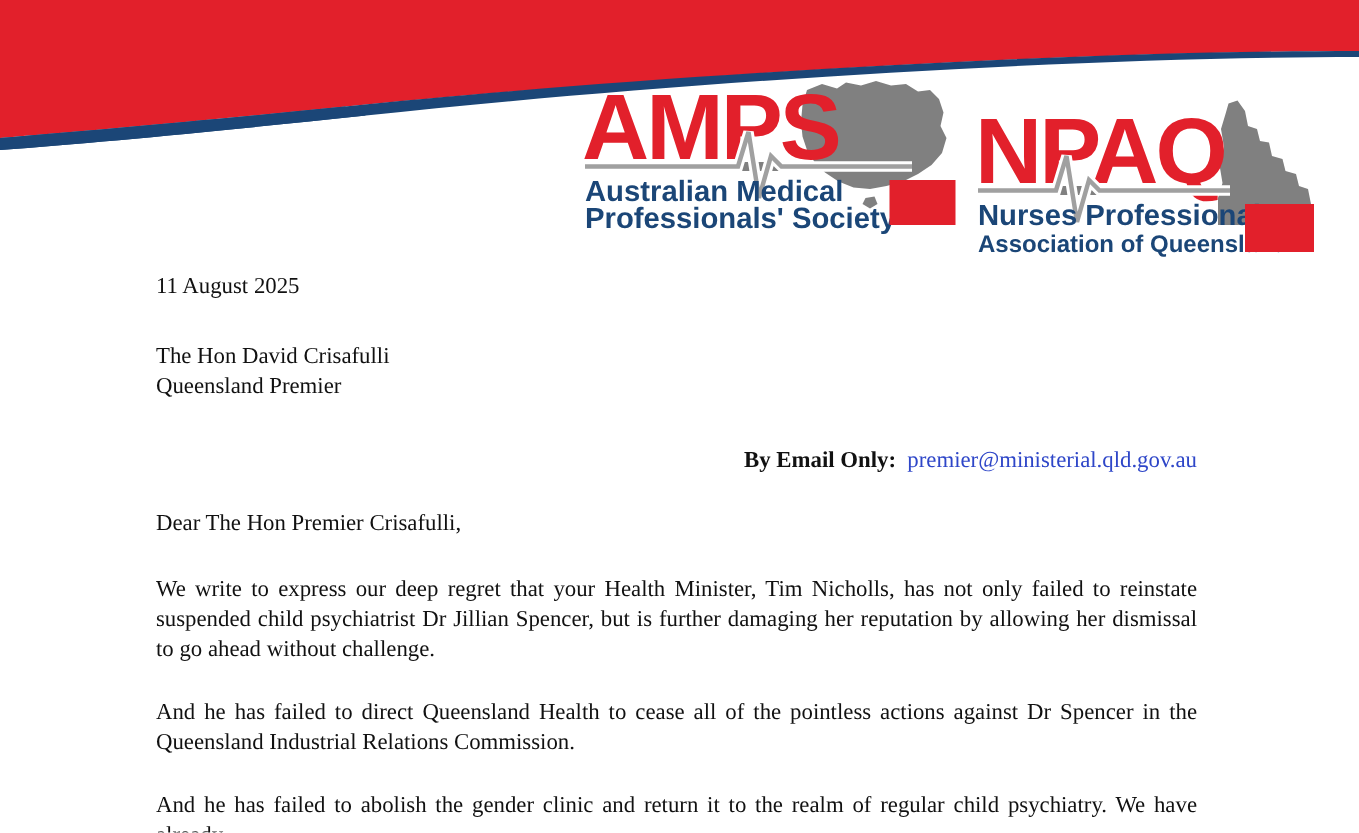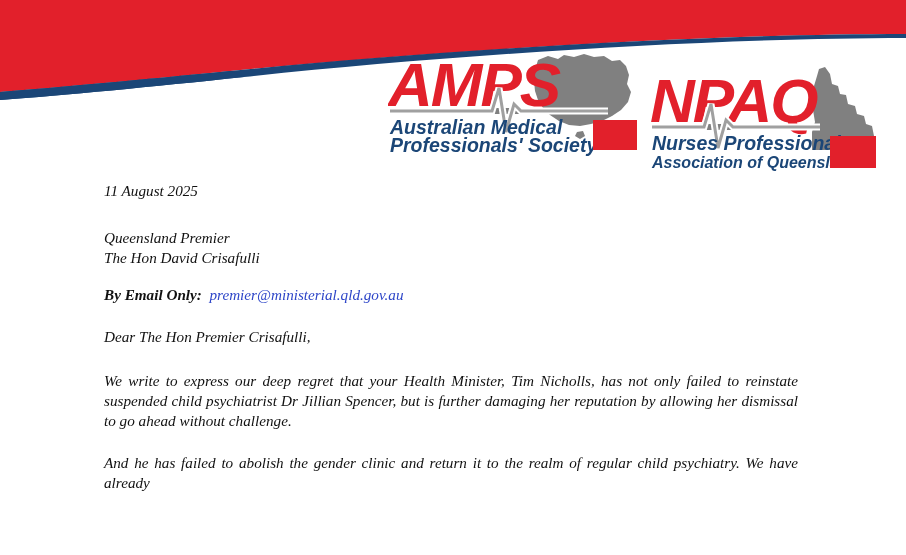--- a/index.html
+++ b/index.html
@@ -12,21 +12,20 @@
     height: 555px;
     overflow: hidden;
     background: #ffffff;
     font-family: "Liberation Serif", "DejaVu Serif", serif;
   }
   .page {
     position: relative;
     width: 906px;
     height: 480px;
     background: #ffffff;
-    font-style: italic;
   }
 
   
   .header-banner {
     position: absolute;
     top: 0;
     left: 0;
     width: 906px;
     height: 160px;
     overflow: hidden;
@@ -72,22 +71,22 @@
   .date-line {
     margin: 0 0 0 0;
     padding-top: 5px;
   }
   .addressee {
     margin-top: 27px;
   }
   .addressee div { line-height: 20px; }
 
   .email-line {
-    margin-top: 17px;
-    text-align: left;
+    margin-top: 29px;
+    text-align: right;
     padding-right: 0px;
   }
   .email-label {
     font-weight: bold;
     color: #111111;
   }
   .email-link {
     color: #2e46c8;
     text-decoration: none;
   }
@@ -183,31 +182,32 @@
         <rect x="180" y="72" width="46" height="32" fill="#e2202b"></rect>
       </svg>
     </div>
   </div>
 
   <div class="letter">
 
     <div class="date-line">11 August 2025</div>
 
     <div class="addressee">
+      <div>The Hon David Crisafulli</div>
       <div>Queensland Premier</div>
-      <div>The Hon David Crisafulli</div>
     </div>
 
     <div class="email-line">
       <span class="email-label">By Email Only:</span>
       <span>&nbsp;</span><a class="email-link" href="#">premier@ministerial.qld.gov.au</a>
     </div>
 
 
     <div class="salutation">Dear The Hon Premier Crisafulli,</div>
 
     <p class="body-para">We write to express our deep regret that your Health Minister, Tim Nicholls, has not only failed to reinstate suspended child psychiatrist Dr Jillian Spencer, but is further damaging her reputation by allowing her dismissal to go ahead without challenge.</p>
 
+    <p class="body-para">And he has failed to direct Queensland Health to cease all of the pointless actions against Dr Spencer in the Queensland Industrial Relations Commission.</p>
 
     <p class="body-para"><span>And he has failed to abolish the gender clinic and return it to the realm of regular child psychiatry. We have already </span></p>
   </div>
 
 </div>
 
 </body></html>

